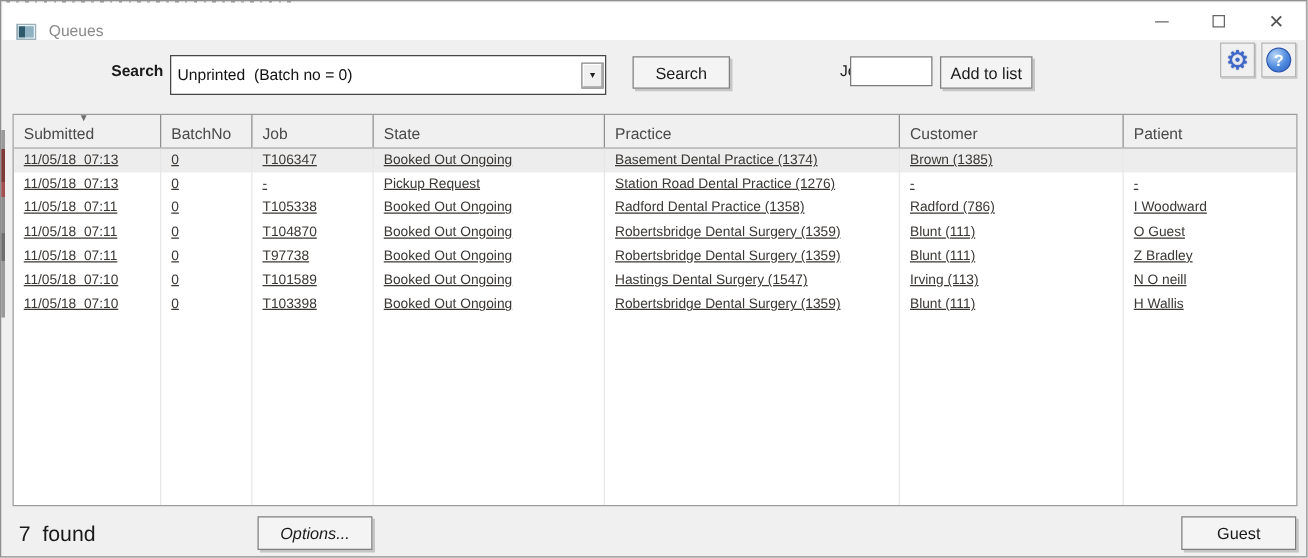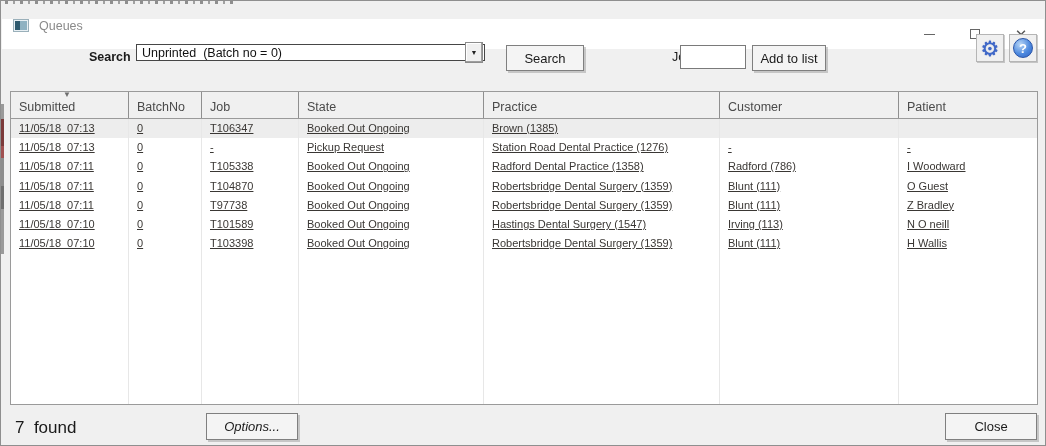--- a/index.html
+++ b/index.html
@@ -10,37 +10,37 @@
 
   
   .bg-frag-top { position:absolute; top:0; left:4px; width:232px; height:3px;
      background:repeating-linear-gradient(90deg,#5a5a5a 0 3px, transparent 3px 8px, #777 8px 10px, transparent 10px 15px);
      opacity:.65; }
   .bg-frag-left { position:absolute; top:103px; left:0; width:3px; height:150px;
      background:linear-gradient(#9a9a9a 0 10%, #7c3a3a 10% 28%, #a05050 28% 36%, #8d8d8d 36% 55%, #6f6f6f 55% 70%, #9a9a9a 70% 100%); }
 
   
   .titlebar { position:absolute; left:1px; top:1px; right:1px; height:30px; background:#ffffff;
-              display:flex; align-items:flex-start;margin-top:17px; }
+              display:flex; align-items:flex-end; }
   .app-icon { width:16px; height:13px; margin-left:11px;
               border:1px solid #9ab0ba;
               background:linear-gradient(90deg,#2e5a6e 0 45%, #8fb2c2 45% 100%);
               box-shadow:inset 0 0 0 1px #e8f0f4; }
   .title-text { margin-left:10px; font-size:12.5px; color:#8a8a8a; }
   .win-controls { margin-left:auto; display:flex; height:100%; }
   .win-btn { width:46px; height:100%; display:flex; align-items:center; justify-content:center; cursor:default; }
   .glyph-min { width:11px; height:1px; background:#666; }
   .glyph-max { width:10px; height:10px; border:1px solid #666; }
   .glyph-close { font-size:15px; color:#555; line-height:1; }
 
   
   .lbl { font-size:12.5px; color:#1a1a1a; }
   .lbl-bold { font-weight:bold; }
   .search-label { position:absolute; left:88px; top:49px; }
-  .combo { position:absolute; left:135px; top:43px; width:349px; height:17px; background:#fff;
+  .combo { position:absolute; left:135px; top:43px; width:349px; height:32px; background:#fff;
            border:1px solid #464646; display:flex; align-items:center; }
   .combo-value { flex:1; font-size:12.5px; color:#111; padding-left:5px; white-space:pre; overflow:hidden; }
   .combo-arrow-btn { width:18px; height:21px; margin-right:1px; background:#f0f0f0;
            border:1px solid #8c8c8c; box-shadow:inset -1px -1px 0 #9e9e9e, inset 1px 1px 0 #fff;
            display:flex; align-items:center; justify-content:center; }
   .combo-arrow-btn span { font-size:7px; color:#222; }
 
   .btn { background:#f4f4f4; border:1px solid #7f7f7f; box-shadow:2px 2px 0 rgba(120,120,120,.35);
          font-size:13px; color:#1a1a1a; font-family:"Liberation Sans", sans-serif;
          display:flex; align-items:center; justify-content:center; cursor:default; }
@@ -139,20 +139,21 @@
         <div class="th">Practice</div>
         <div class="th">Customer</div>
         <div class="th">Patient</div>
       </div>
     <div class="tbody" id="tbody">
         <div class="grid-row tr selected">
           <div class="td">11/05/18  07:13</div>
           <div class="td">0</div>
           <div class="td">T106347</div>
           <div class="td">Booked Out Ongoing</div>
+          <div class="td">Basement Dental Practice (1374)</div>
           <div class="td">Brown (1385)</div>
         </div>
         <div class="grid-row tr">
           <div class="td">11/05/18  07:13</div>
           <div class="td">0</div>
           <div class="td">-</div>
           <div class="td">Pickup Request</div>
           <div class="td">Station Road Dental Practice (1276)</div>
           <div class="td">-</div>
           <div class="td">-</div>
@@ -208,15 +209,15 @@
         <div class="col-line" style="left: 190px;"></div>
         <div class="col-line" style="left: 287px;"></div>
         <div class="col-line" style="left: 472px;"></div>
         <div class="col-line" style="left: 708px;"></div>
         <div class="col-line" style="left: 887px;"></div>
       </div>
   </div>
 
   <div class="footer-count">7  found</div>
   <button class="btn options-btn">Options...</button>
-  <button class="btn close-btn">Close</button>
+  <button class="btn close-btn">Guest</button>
 
 </div>
 
 </body></html>

